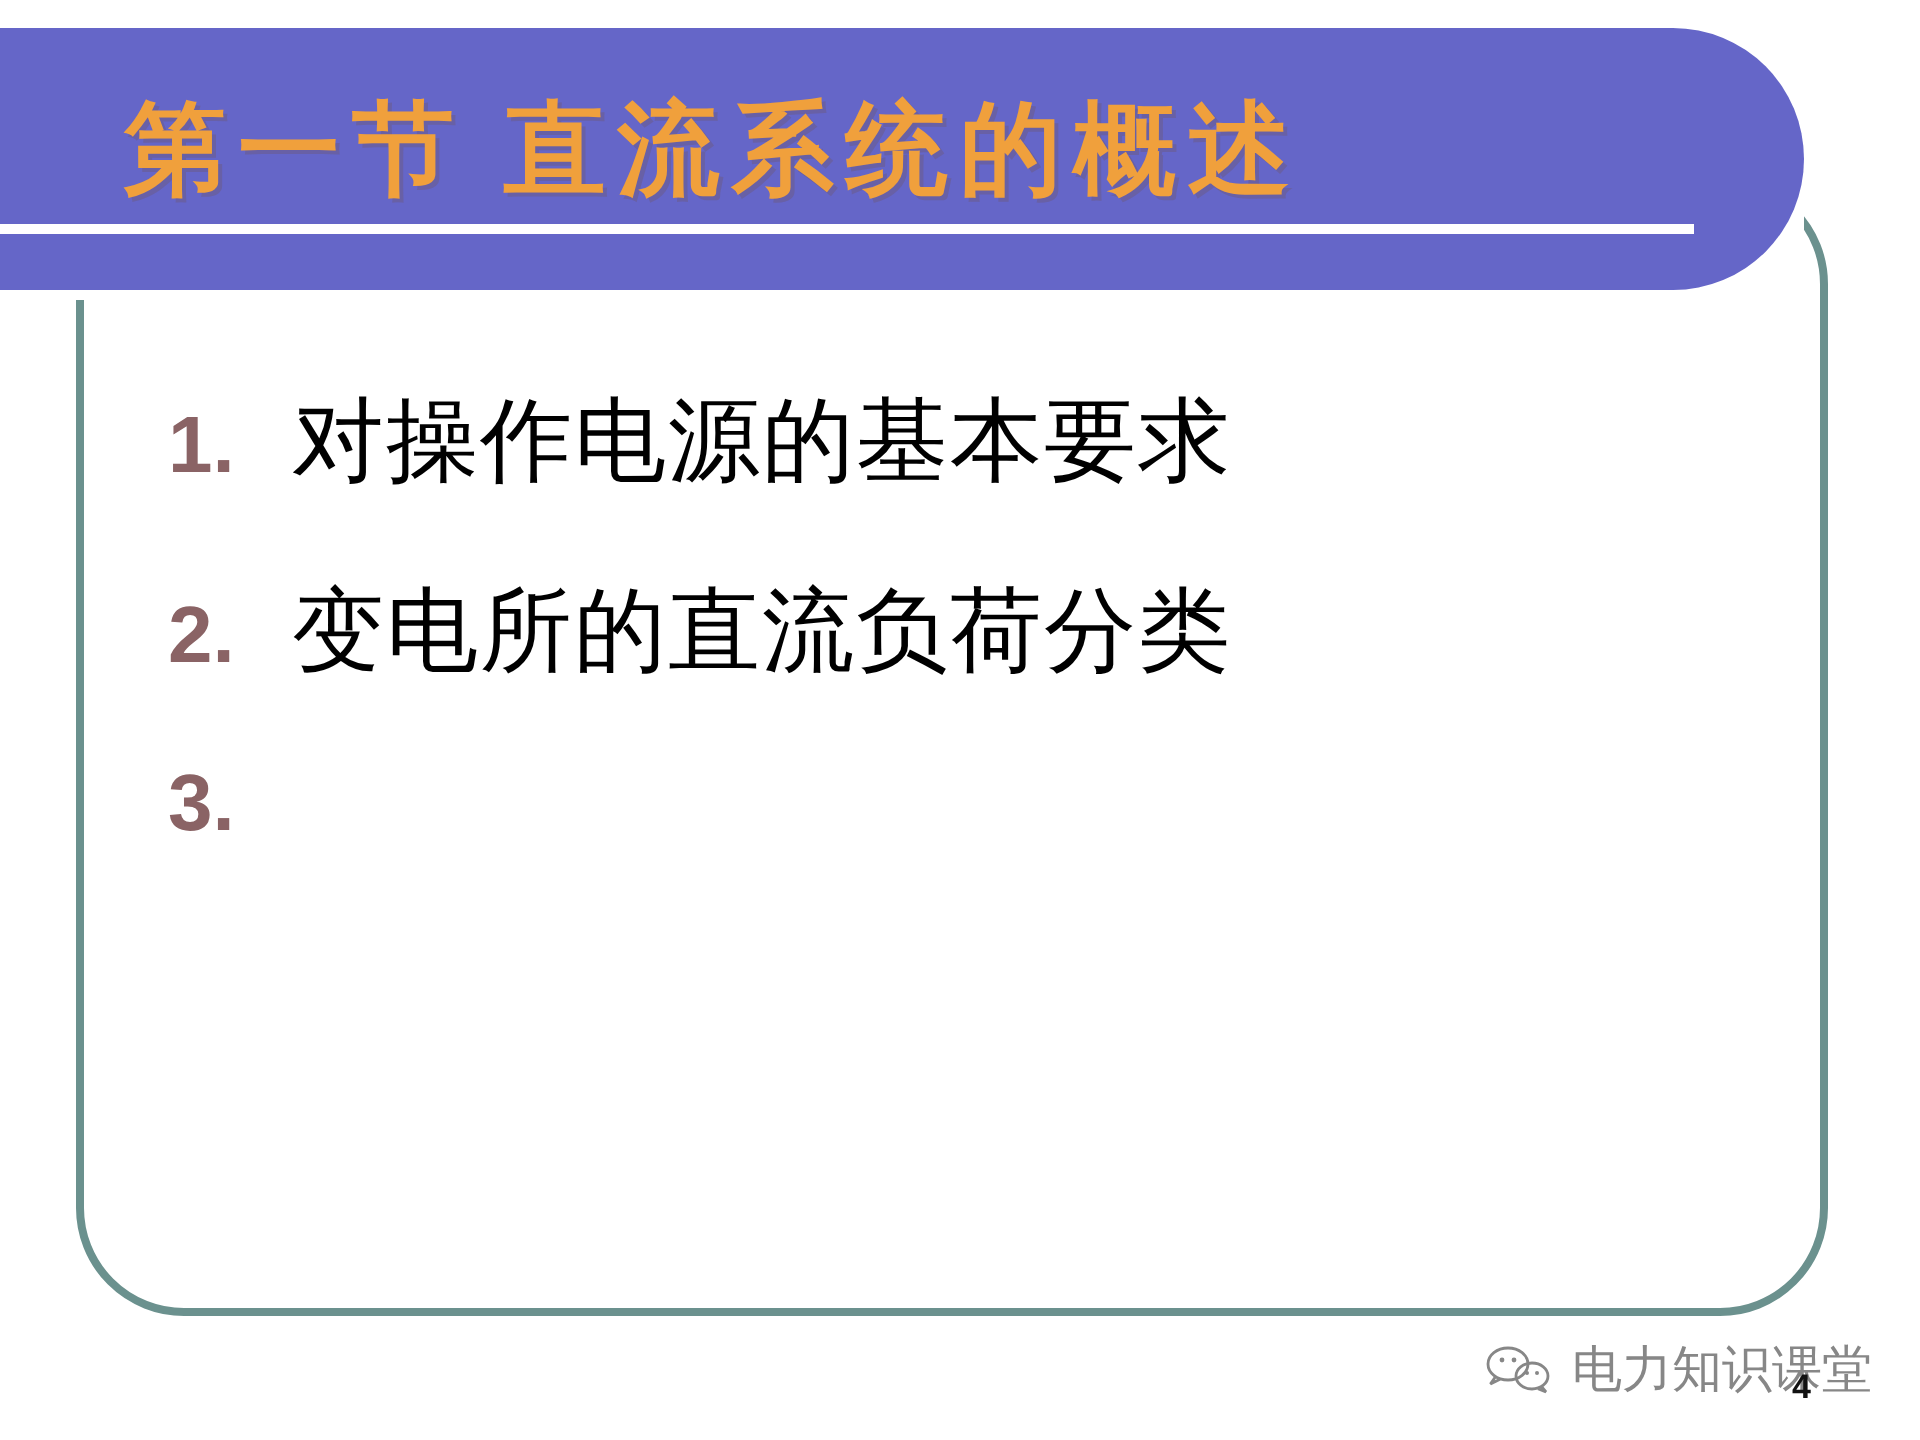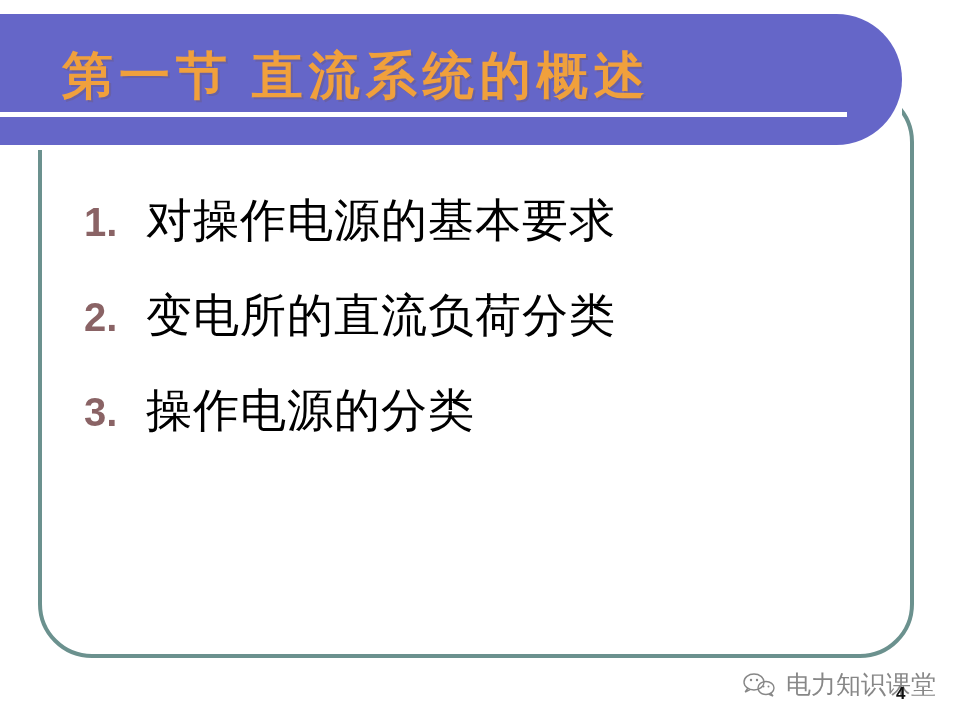--- a/index.html
+++ b/index.html
@@ -164,21 +164,20 @@
       <span class="item-text">对操作电源的基本要求</span>
     </div>
 
     <div class="list-item">
       <span class="item-number">2.</span>
       <span class="item-text">变电所的直流负荷分类</span>
     </div>
 
     <div class="list-item">
       <span class="item-number">3.</span>
-      <span class="item-text">操作电源的分类</span>
     </div>
 
   </div>
 
   <div id="watermark">
     <span id="wechat-icon">
       <svg viewBox="0 0 36 28" width="36" height="28" aria-hidden="true">
         <g fill="none" stroke="#6d6d6d" stroke-width="1.4">
           <ellipse cx="12" cy="11" rx="10" ry="8"></ellipse>
           <path d="M6 17 L3.2 21 L8 18.6"></path>

